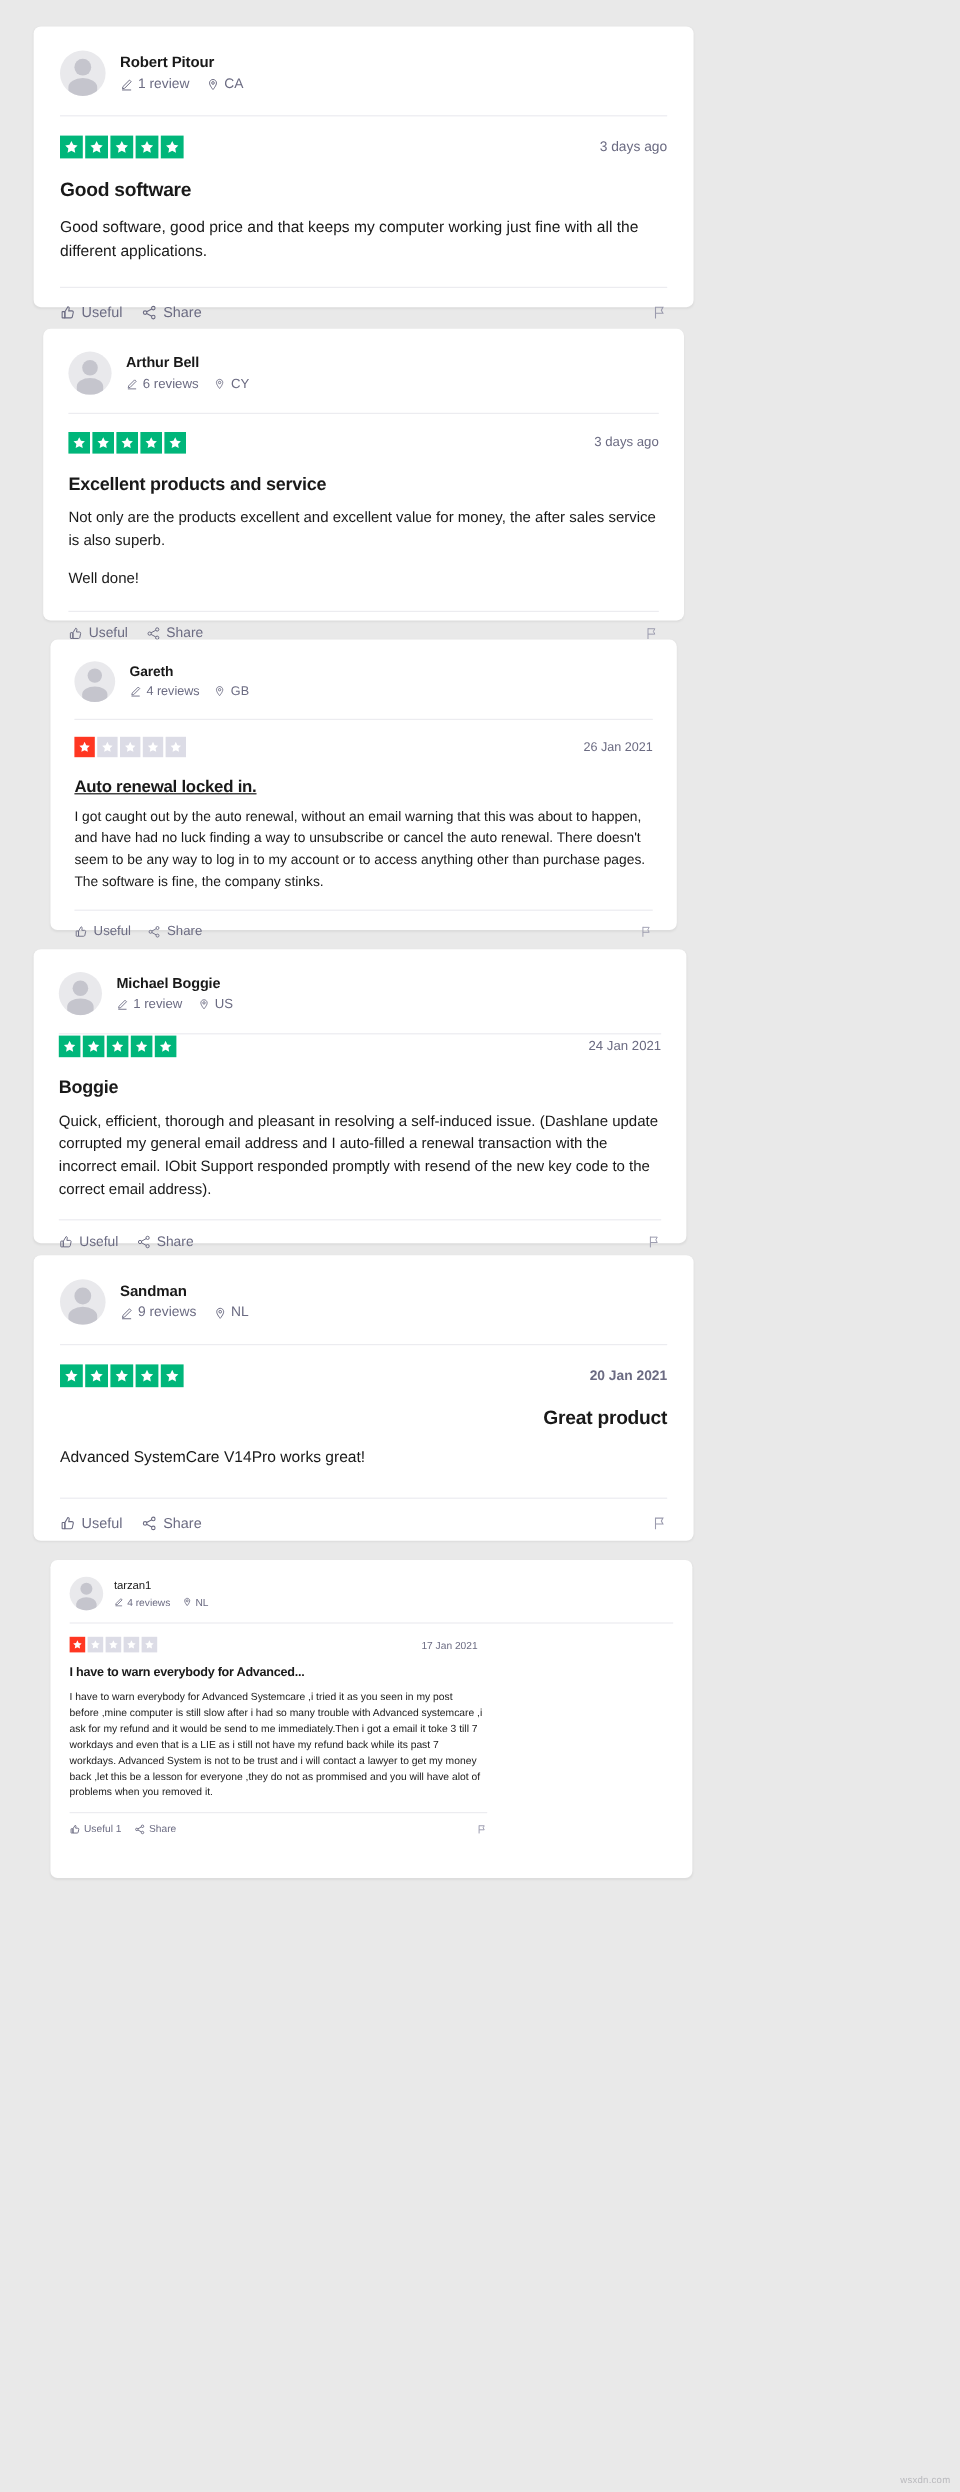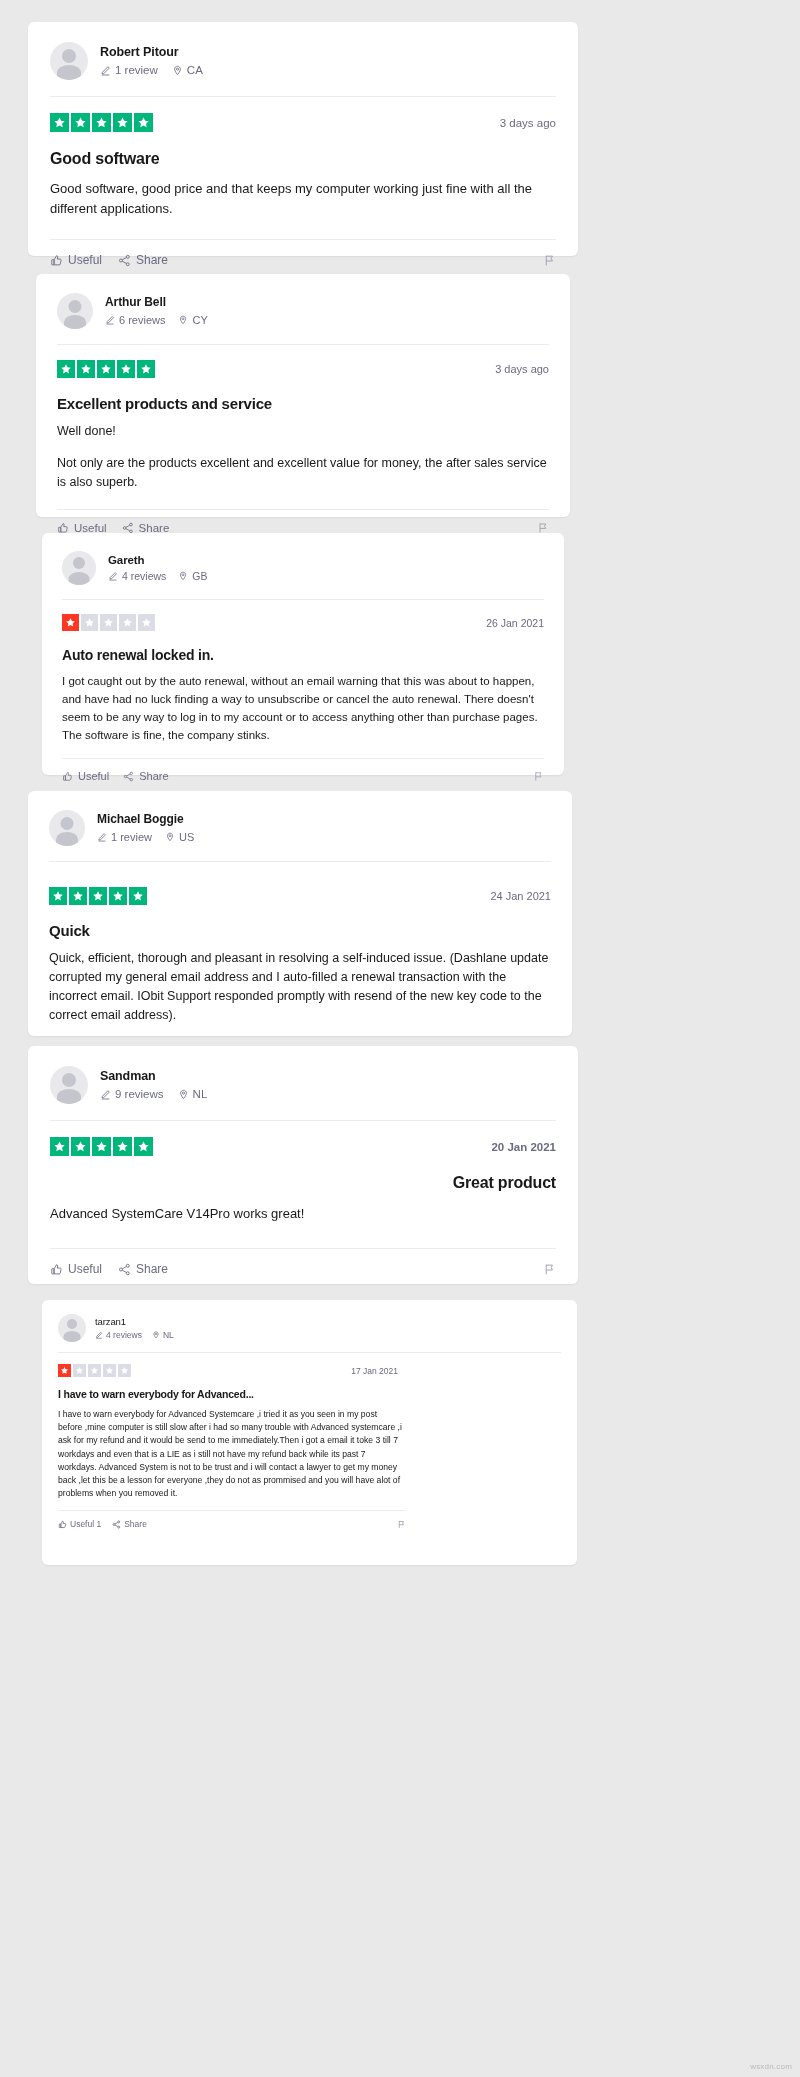--- a/index.html
+++ b/index.html
@@ -296,22 +296,22 @@
             <svg width="12" height="12" viewBox="0 0 24 24" fill="#fff">
               <path d="M12 2.6l2.9 6.1 6.6.9-4.8 4.6 1.2 6.6L12 17.7 6.1 20.8l1.2-6.6L2.5 9.6l6.6-.9z"></path>
             </svg>
           </span>
       </div>
       <div class="date" style="font-size:11px;">3 days ago</div>
     </div>
 
     <div class="review-title" style="font-size:15px;line-height:21px;margin-top:15px;">Excellent products and service</div>
     <div class="review-body" style="font-size:12.5px;line-height:19px;margin-top:8px;">
+      <p>Not only are the products excellent and excellent value for money, the after sales service is also superb.</p>
       <p>Well done!</p>
-      <p>Not only are the products excellent and excellent value for money, the after sales service is also superb.</p>
     </div>
 
     <div class="divider" style="margin-top:17px;"></div>
     <div class="card-foot" style="margin-top:12px;">
       <div class="foot-actions">
         <div class="action" style="font-size:11.5px;">
           <span class="ic">
             <svg width="12" height="12" viewBox="0 0 16 16" fill="none" stroke="#6b6b82" stroke-width="1.1">
                 <path d="M5 7.2 8.1 2c.9 0 1.5.8 1.3 1.7L9 6.2h3.3c.9 0 1.5.8 1.3 1.7l-.9 4.3c-.1.7-.8 1.2-1.5 1.2H5z"></path>
                 <rect x="2.2" y="7" width="2.8" height="6.4" rx="0.5"></rect>
@@ -397,21 +397,21 @@
           </span>
         <span class="star off" style="width:17px;height:17px;">
             <svg width="11" height="11" viewBox="0 0 24 24" fill="#fff">
               <path d="M12 2.6l2.9 6.1 6.6.9-4.8 4.6 1.2 6.6L12 17.7 6.1 20.8l1.2-6.6L2.5 9.6l6.6-.9z"></path>
             </svg>
           </span>
       </div>
       <div class="date" style="font-size:10.5px;">26 Jan 2021</div>
     </div>
 
-    <div class="review-title" style="font-size:14px;line-height:20px;margin-top:14px;">Auto renewal locked in.</div>
+    <div class="review-title" style="font-size:14px;line-height:20px;margin-top:14px;text-decoration:underline;">Auto renewal locked in.</div>
     <div class="review-body" style="font-size:11.5px;line-height:18px;margin-top:7px;">
       <p>I got caught out by the auto renewal, without an email warning that this was about to happen, and have had no luck finding a way to unsubscribe or cancel the auto renewal. There doesn't seem to be any way to log in to my account or to access anything other than purchase pages. The software is fine, the company stinks.</p>
     </div>
 
     <div class="divider" style="margin-top:14px;"></div>
     <div class="card-foot" style="margin-top:11px;">
       <div class="foot-actions">
         <div class="action" style="font-size:11px;">
           <span class="ic">
             <svg width="11" height="11" viewBox="0 0 16 16" fill="none" stroke="#6b6b82" stroke-width="1.1">
@@ -468,21 +468,21 @@
                   <circle cx="8" cy="6" r="1.6"></circle>
                 </svg>
             </span>
             <span>US</span>
           </span>
         </div>
       </div>
     </div>
     <div class="divider" style="margin-top:13px;"></div>
 
-    <div class="rating-row" style="margin-top:25px;">
+    <div class="rating-row" style="margin-top:1px;">
       <div class="stars">
         <span class="star" style="width:18px;height:18px;">
             <svg width="12" height="12" viewBox="0 0 24 24" fill="#fff">
               <path d="M12 2.6l2.9 6.1 6.6.9-4.8 4.6 1.2 6.6L12 17.7 6.1 20.8l1.2-6.6L2.5 9.6l6.6-.9z"></path>
             </svg>
           </span>
         <span class="star" style="width:18px;height:18px;">
             <svg width="12" height="12" viewBox="0 0 24 24" fill="#fff">
               <path d="M12 2.6l2.9 6.1 6.6.9-4.8 4.6 1.2 6.6L12 17.7 6.1 20.8l1.2-6.6L2.5 9.6l6.6-.9z"></path>
             </svg>
@@ -499,21 +499,21 @@
           </span>
         <span class="star" style="width:18px;height:18px;">
             <svg width="12" height="12" viewBox="0 0 24 24" fill="#fff">
               <path d="M12 2.6l2.9 6.1 6.6.9-4.8 4.6 1.2 6.6L12 17.7 6.1 20.8l1.2-6.6L2.5 9.6l6.6-.9z"></path>
             </svg>
           </span>
       </div>
       <div class="date" style="font-size:11px;">24 Jan 2021</div>
     </div>
 
-    <div class="review-title" style="font-size:15px;line-height:21px;margin-top:15px;">Quick</div>
+    <div class="review-title" style="font-size:15px;line-height:21px;margin-top:15px;">Boggie</div>
     <div class="review-body" style="font-size:12.5px;line-height:19px;margin-top:8px;">
       <p>Quick, efficient, thorough and pleasant in resolving a self-induced issue. (Dashlane update corrupted my general email address and I auto-filled a renewal transaction with the incorrect email. IObit Support responded promptly with resend of the new key code to the correct email address).</p>
     </div>
 
     <div class="divider" style="margin-top:15px;"></div>
     <div class="card-foot" style="margin-top:12px;">
       <div class="foot-actions">
         <div class="action" style="font-size:11.5px;">
           <span class="ic">
             <svg width="12" height="12" viewBox="0 0 16 16" fill="none" stroke="#6b6b82" stroke-width="1.1">

